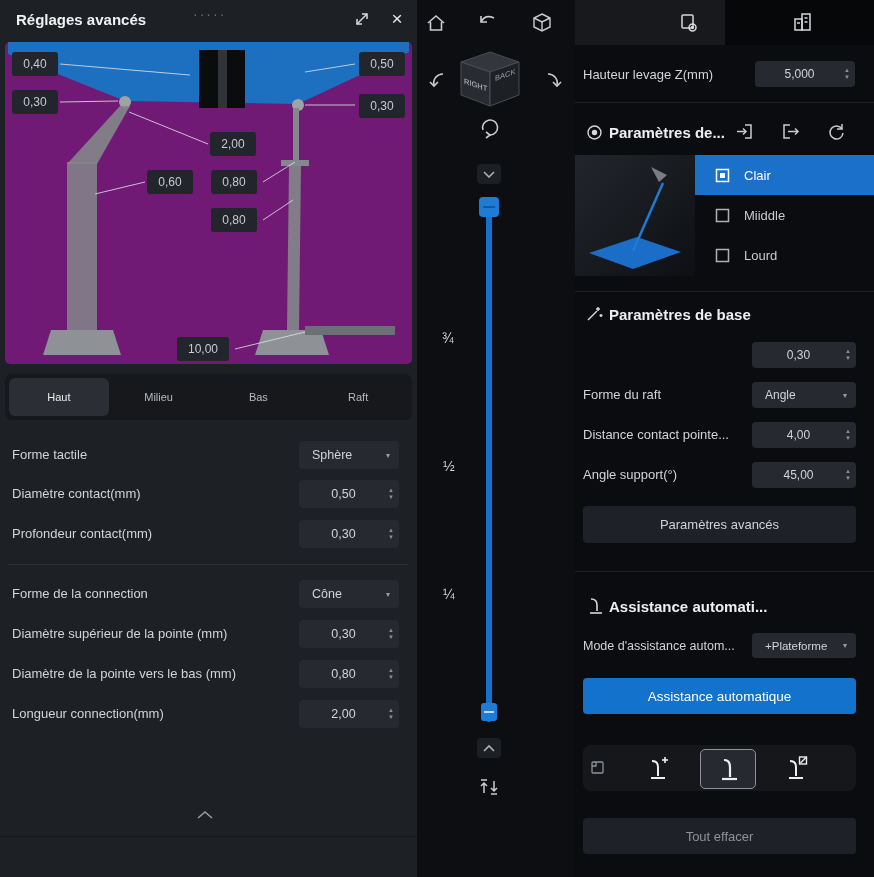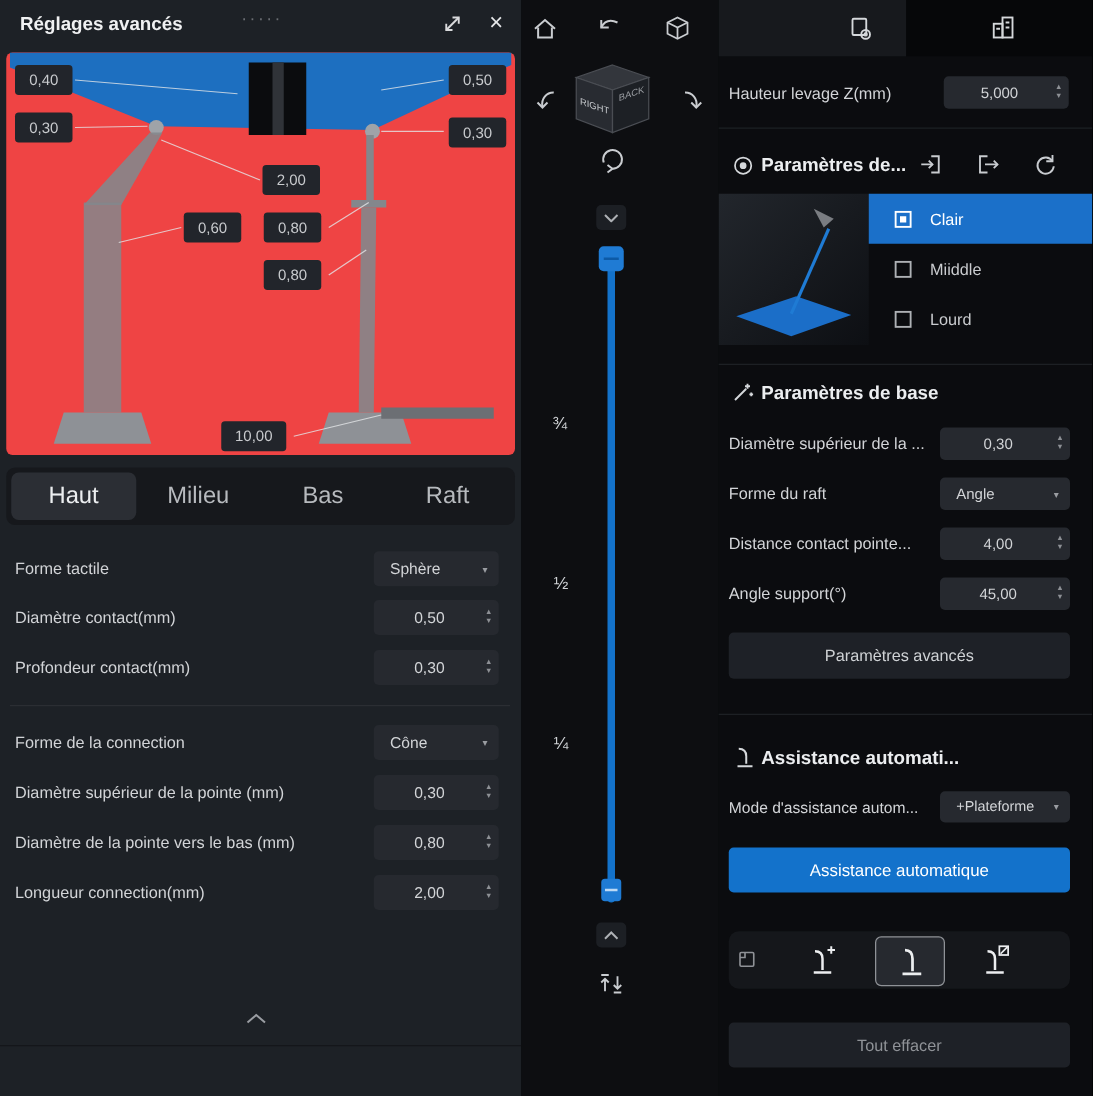--- a/index.html
+++ b/index.html
@@ -7,28 +7,28 @@
        font-family:"Liberation Sans","DejaVu Sans",sans-serif;color:#d6d8da;background:#0b0c0f;}
   .abs{position:absolute;}
 
   
   .panel-left{position:absolute;left:0;top:0;width:417px;height:877px;background:#1d2126;}
   .lp-title{position:absolute;left:16px;top:11px;font-size:15px;font-weight:bold;color:#f0f1f2;}
   .drag-dots{position:absolute;left:193px;top:6px;color:#6b6e73;font-size:14px;letter-spacing:2px;}
   .win-icon{position:absolute;top:9px;width:20px;height:20px;display:flex;align-items:center;justify-content:center;cursor:pointer;}
   .close-x{font-size:19px;color:#e7e8ea;line-height:20px;}
 
-  .diagram{position:absolute;left:5px;top:42px;width:407px;height:322px;background:#ef4444;border-radius:5px;}
+  .diagram{position:absolute;left:5px;top:42px;width:407px;height:322px;background:#701a75;border-radius:5px;}
   .tag{position:absolute;height:24px;min-width:46px;background:#22252b;border-radius:3px;
        display:flex;align-items:center;justify-content:center;font-size:12px;color:#c9cbce;
        padding:0 6px;box-sizing:border-box;}
 
   .tabsbar{position:absolute;left:5px;top:374px;width:407px;height:46px;background:#16181c;border-radius:7px;
            display:flex;padding:4px;box-sizing:border-box;}
-  .tab{flex:1;display:flex;align-items:center;justify-content:center;font-size:19px;color:#b7babe;border-radius:6px;cursor:pointer;}
+  .tab{flex:1;display:flex;align-items:center;justify-content:center;font-size:11px;color:#b7babe;border-radius:6px;cursor:pointer;}
   .tab.active{background:#2b2e34;color:#eceef0;}
 
   .lbl{position:absolute;font-size:13px;color:#d2d4d7;line-height:28px;white-space:nowrap;}
   .ctrl{position:absolute;height:28px;background:#26292f;border-radius:4px;display:flex;align-items:center;
         box-sizing:border-box;font-size:12.5px;color:#d2d4d7;cursor:pointer;}
   .ctrl .val{flex:1;text-align:center;}
   .dd .val{text-align:left;padding-left:13px;}
   .dda{margin-right:9px;font-size:8px;color:#9a9da2;}
   .arrows{display:flex;flex-direction:column;justify-content:center;margin-right:5px;gap:2px;}
   .arrows span{font-size:6px;line-height:5px;color:#8d9095;}
@@ -371,21 +371,20 @@
       <svg width="18" height="18" viewBox="0 0 18 18" fill="none" stroke="#d5d8db" stroke-width="1.5">
         <line x1="3" y1="15" x2="12" y2="6"></line>
           <line x1="13" y1="2" x2="13" y2="6"></line>
           <line x1="11" y1="4" x2="15" y2="4"></line>
         <line x1="16" y1="9" x2="16" y2="12"></line>
           <line x1="14.5" y1="10.5" x2="17.5" y2="10.5"></line>
       </svg>
     </div>
     <div class="sec-title" style="left:34px;top:306px;">Paramètres de base</div>
 
-    <div class="rlbl" style="left:8px;top:342px;">Diamètre supérieur de la ...</div>
     <div class="ctrl sm" style="left:177px;top:342px;width:104px;">
       <span class="val">0,30</span>
       <span class="arrows">
           <span>▲</span>
           <span>▼</span>
         </span>
     </div>
 
     <div class="rlbl" style="left:8px;top:382px;">Forme du raft</div>
     <div class="ctrl sm dd" style="left:177px;top:382px;width:104px;">

